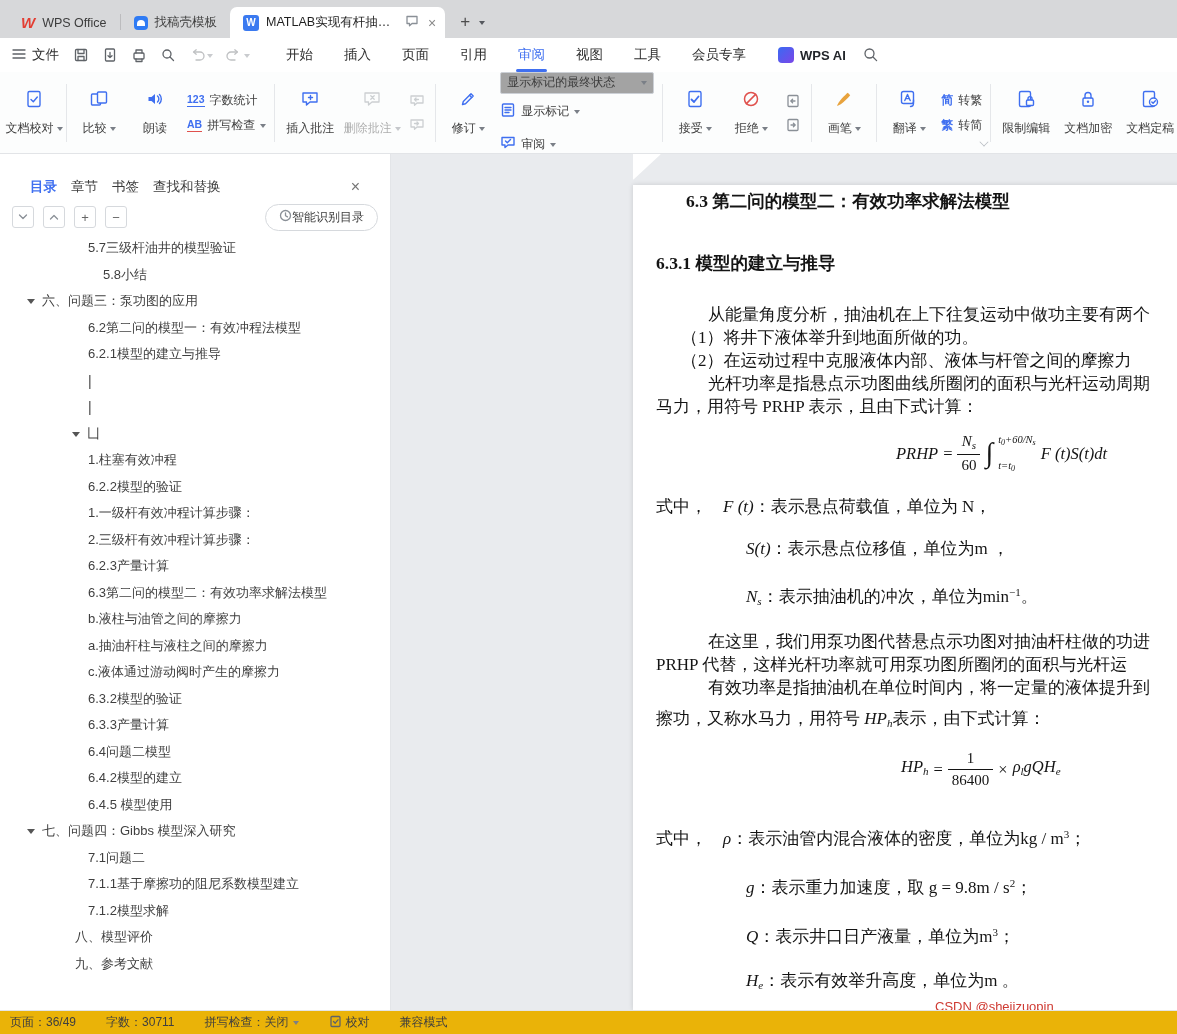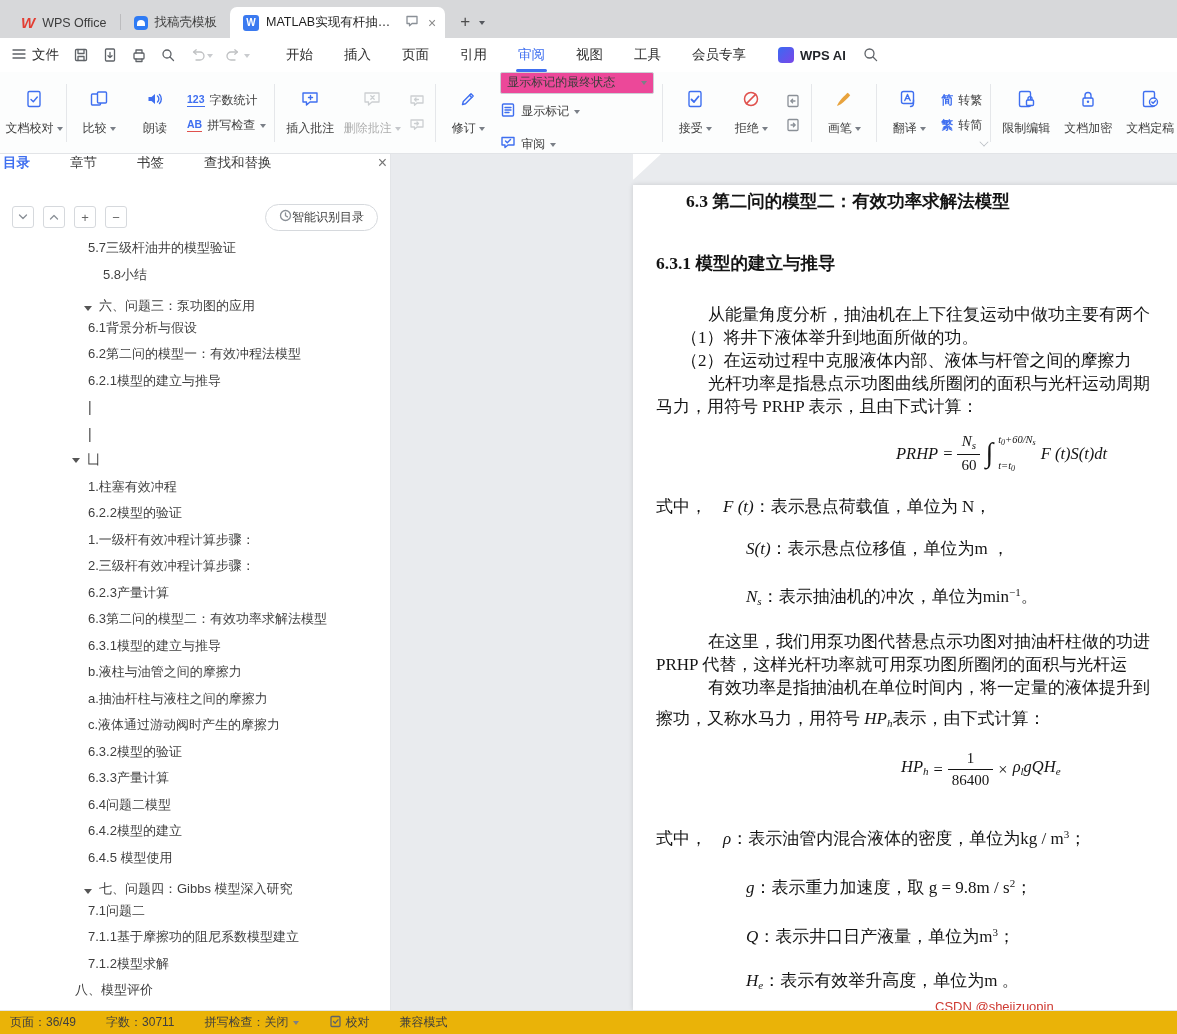--- a/index.html
+++ b/index.html
@@ -40,47 +40,47 @@
 .rbig{width:56px;flex:none;display:flex;flex-direction:column;align-items:center;gap:10px;font-size:12px;color:#3d3d3d;}
 .rbig.wide{width:62px;}
 .ric{height:22px;display:flex;align-items:center;}
 .rlab{display:flex;align-items:center;gap:3px;white-space:nowrap;}
 .rcol{display:flex;flex-direction:column;gap:8px;justify-content:center;margin:0 4px;}
 .rsmall{display:flex;align-items:center;gap:5px;font-size:12px;color:#3d3d3d;white-space:nowrap;}
 .rrow{display:flex;gap:14px;flex-direction:column;}
 .rnav{display:flex;flex-direction:column;gap:6px;margin:0 4px;}
 .rnavb{width:20px;height:18px;display:flex;align-items:center;justify-content:center;border-radius:2px;}
 .disabled{opacity:.42;}
-.combo{width:154px;height:22px;border:1px solid #ccd0d6;border-radius:2px;display:flex;align-items:center;justify-content:space-between;padding:0 6px;font-size:12px;color:#3d3d3d;background:#ec4899;white-space:nowrap;}
+.combo{width:154px;height:22px;border:1px solid #ccd0d6;border-radius:2px;display:flex;align-items:center;justify-content:space-between;padding:0 6px;font-size:12px;color:#3d3d3d;background:#a3a3a3;white-space:nowrap;}
 .ictxt{color:var(--accent);font-size:10.5px;font-weight:700;border-bottom:1.5px solid var(--accent);line-height:1.2;}
 .ictxt.red{border-bottom-color:var(--reject-red);}
 .cjkic{color:var(--accent);font-weight:700;font-size:12px;}
 .grp{display:flex;align-items:center;position:relative;height:66px;}
 .launcher{position:absolute;right:-2px;bottom:0;width:8px;height:8px;border-left:1px solid #9aa0a8;border-bottom:1px solid #9aa0a8;transform:rotate(-45deg) scale(.8);opacity:.7;}
 
 svg.ib{stroke:var(--accent);fill:none;stroke-width:1.4;stroke-linecap:round;stroke-linejoin:round;}
 svg.ig{stroke:#8a9097;fill:none;stroke-width:1.3;stroke-linecap:round;stroke-linejoin:round;}
 svg.id{stroke:#5f6368;fill:none;stroke-width:1.3;stroke-linecap:round;stroke-linejoin:round;}
 svg.ir{stroke:var(--reject-red);fill:none;stroke-width:1.5;stroke-linecap:round;}
 .fb{fill:var(--accent);stroke:none;}
 .fo{fill:var(--pen-orange);stroke:none;}
 
 .main{flex:1;display:flex;min-height:0;}
 .sidepanel{width:391px;flex:none;background:#fff;border-right:1px solid #e3e5e8;display:flex;flex-direction:column;}
-.sp-tabs{height:42px;flex:none;display:flex;align-items:flex-start;gap:40px;padding:0 3px;font-size:13.5px;color:#3c3c3c;}
+.sp-tabs{height:42px;flex:none;display:flex;align-items:flex-end;gap:14px;padding:0 30px;font-size:13.5px;color:#3c3c3c;}
 .sp-tab.active{color:var(--accent);font-weight:600;}
 .sp-close{margin-left:auto;color:#757575;font-size:16px;}
 .sp-tools{height:42px;flex:none;display:flex;align-items:center;gap:9px;padding:0 12px;}
 .sq{width:22px;height:22px;border:1px solid #d6d9dd;border-radius:3px;background:#fff;display:flex;align-items:center;justify-content:center;color:#666;font-size:13px;line-height:1;}
 .smart{margin-left:auto;height:27px;border:1px solid #d6d9dd;border-radius:14px;background:#fff;display:flex;align-items:center;gap:0;padding:0 13px;font-size:12px;color:#3d3d3d;}
 .sp-list{flex:1;overflow:hidden;padding-top:4px;}
 .sp-list > .titem:first-child{margin-top:-7px;}
 .titem{height:26.5px;display:flex;align-items:center;font-size:13px;color:#3f3f3f;white-space:nowrap;}
 .tarr{width:0;height:0;border:4px solid transparent;border-top:5px solid #555;margin:5px 7px 0 0;flex:none;}
-.lv1{padding-left:75px;}.lv1.hasarr{padding-left:84px;align-items:flex-end;}
+.lv1{padding-left:75px;}.lv1.hasarr{padding-left:27px;}
 .lv2{padding-left:88px;}.lv2.hasarr{padding-left:72px;}
 .lv3{padding-left:103px;}
 .tbar{font-size:14px;color:#444;}
 
 .docarea{flex:1;position:relative;background:#e9ebee;overflow:hidden;min-width:0;}
 .pagecorner{position:absolute;left:242px;top:0;width:28px;height:26px;background:#fff;clip-path:polygon(0 0,100% 0,0 100%);box-shadow:0 0 3px rgba(0,0,0,.15);}
 .page{position:absolute;left:242px;top:31px;bottom:0;width:900px;background:#fff;box-shadow:0 0 5px rgba(0,0,0,.14);padding:2px 0 0 23px;font-family:"Liberation Serif","DejaVu Serif",serif;color:#141414;font-size:17px;line-height:23px;}
 .page h1{font-size:17.5px;line-height:24px;margin:2px 0 0 30px;font-weight:700;white-space:nowrap;}
 .page h2{font-size:17.5px;line-height:24px;margin:38px 0 0 0;font-weight:700;white-space:nowrap;}
 .dline{white-space:nowrap;}
@@ -476,23 +476,20 @@
             <span class="tlabel">5.7三级杆油井的模型验证</span>
           </div>
           <div class="titem lv3">
             <span class="tlabel">5.8小结</span>
           </div>
           <div class="titem lv1 hasarr">
             <span class="tarr"></span>
             <span class="tlabel">六、问题三：泵功图的应用</span>
           </div>
           <div class="titem lv2">
-            <span class="tlabel">6.1背景分析与假设</span>
-          </div>
-          <div class="titem lv2">
             <span class="tlabel">6.2第二问的模型一：有效冲程法模型</span>
           </div>
           <div class="titem lv2">
             <span class="tlabel">6.2.1模型的建立与推导</span>
           </div>
           <div class="titem lv2">
             <span class="tbar">|</span>
           </div>
           <div class="titem lv2">
             <span class="tbar">|</span>
@@ -511,23 +508,20 @@
             <span class="tlabel">1.一级杆有效冲程计算步骤：</span>
           </div>
           <div class="titem lv2">
             <span class="tlabel">2.三级杆有效冲程计算步骤：</span>
           </div>
           <div class="titem lv2">
             <span class="tlabel">6.2.3产量计算</span>
           </div>
           <div class="titem lv2">
             <span class="tlabel">6.3第二问的模型二：有效功率求解法模型</span>
-          </div>
-          <div class="titem lv2">
-            <span class="tlabel">6.3.1模型的建立与推导</span>
           </div>
           <div class="titem lv2">
             <span class="tlabel">b.液柱与油管之间的摩擦力</span>
           </div>
           <div class="titem lv2">
             <span class="tlabel">a.抽油杆柱与液柱之间的摩擦力</span>
           </div>
           <div class="titem lv2">
             <span class="tlabel">c.液体通过游动阀时产生的摩擦力</span>
           </div>

